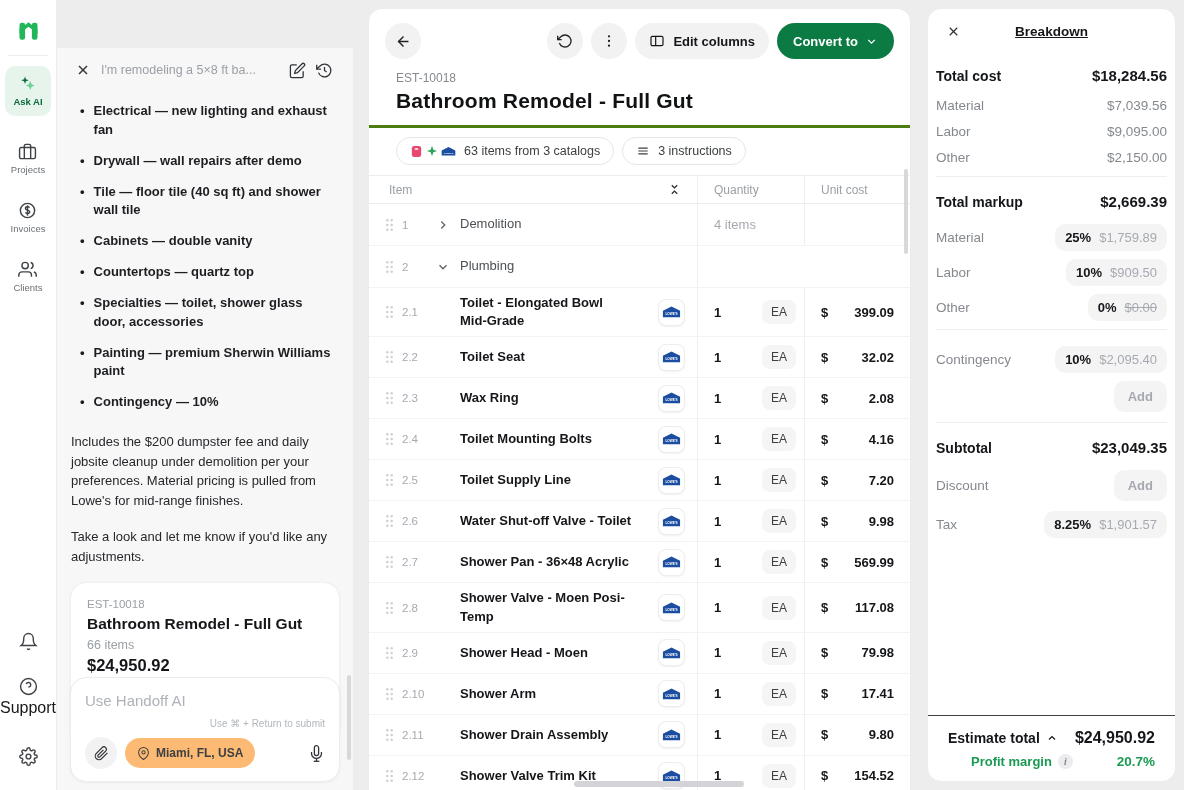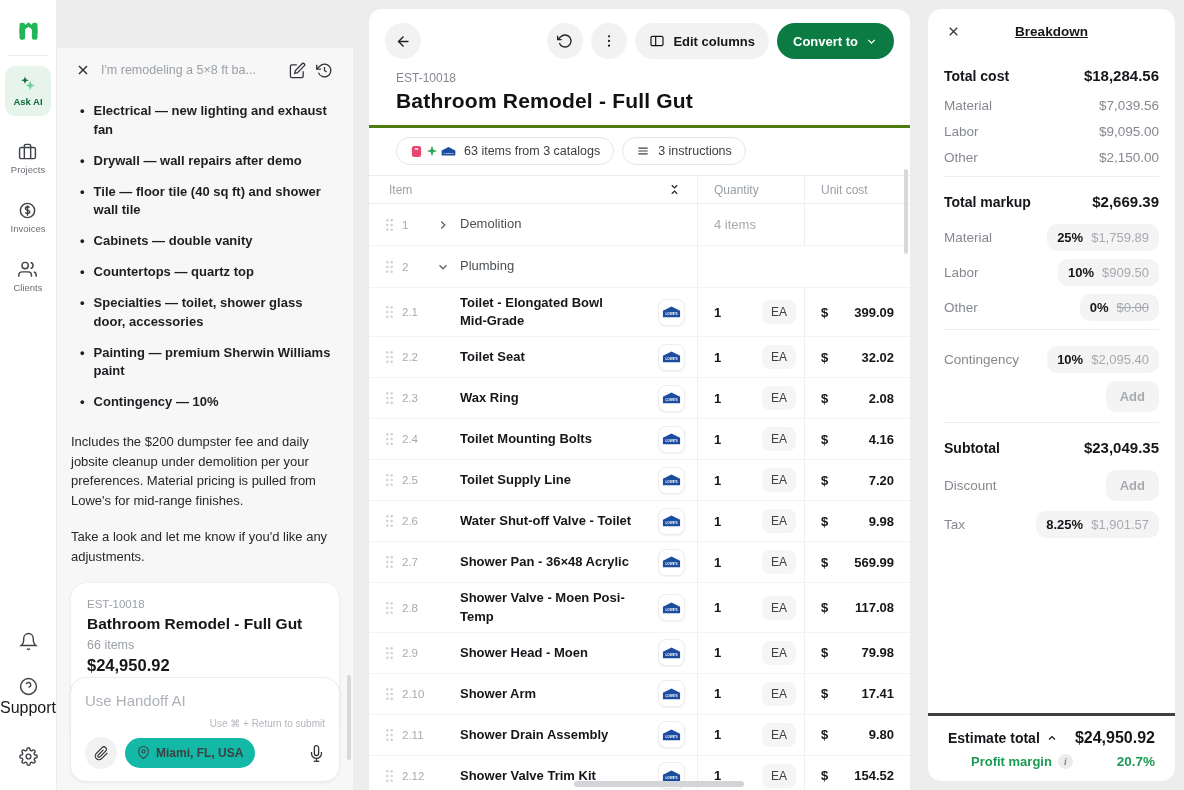--- a/index.html
+++ b/index.html
@@ -39,21 +39,21 @@
   .view-btn { width:100%; height:38px; border:none; border-radius:999px; background:#f2f2f3; font-family:inherit; font-size:13.5px; font-weight:bold; color:#141619; cursor:pointer; }
   .feedback { display:flex; align-items:center; margin:14px 16px 0 14px; }
   .feedback .txt { font-size:13px; color:#3c4043; flex:1; }
   .feedback .thumbs { display:flex; gap:16px; color:#3c4043; }
   .composer { position:absolute; left:13px; right:13px; bottom:8px; background:#fff; border:1px solid #ececee; border-radius:16px; padding:14px 14px 12px; box-shadow:0 1px 3px rgba(0,0,0,.05); }
   .composer input { width:100%; border:none; outline:none; font-family:inherit; font-size:15px; color:#1c1e21; background:transparent; }
   .composer input::placeholder { color:#aeb2b8; }
   .composer .hint { text-align:right; font-size:10px; color:#b3b7bc; margin:8px 0 8px; }
   .composer .row { display:flex; align-items:center; gap:8px; }
   .chip-circle { width:32px; height:32px; border-radius:50%; background:#f2f2f3; display:flex; align-items:center; justify-content:center; border:none; cursor:pointer; color:#26282b; }
-  .loc-pill { display:flex; align-items:flex-start; gap:6px; background:#14b8a6; border:none; border-radius:999px; padding:8px 12px; font-family:inherit; font-size:12px; font-weight:bold; color:#3c4043; cursor:pointer; }
+  .loc-pill { display:flex; align-items:flex-end; gap:6px; background:#fdba74; border:none; border-radius:999px; padding:8px 12px; font-family:inherit; font-size:12px; font-weight:bold; color:#3c4043; cursor:pointer; }
   .composer .mic { margin-left:auto; }
   .chat-scrollbar { position:absolute; right:2px; bottom:30px; width:4px; height:85px; border-radius:2px; background:#d8d8db; }
 
   
   .main-card { position:absolute; left:368px; top:8px; width:543px; bottom:0; background:#fff; border-radius:14px 14px 0 0; border:1px solid #ececee; border-bottom:none; overflow:hidden; z-index:1; }
   .main-head { padding:14px 16px 0; }
   .head-row { display:flex; align-items:center; }
   .circle-btn { width:36px; height:36px; border-radius:50%; background:#f2f2f3; border:none; display:flex; align-items:center; justify-content:center; cursor:pointer; color:#202327; }
   .head-right { margin-left:auto; display:flex; gap:8px; }
   .pill-btn { height:36px; display:flex; align-items:center; gap:8px; border:none; border-radius:999px; background:#f2f2f3; padding:0 14px; font-family:inherit; font-size:13px; font-weight:bold; color:#141619; cursor:pointer; }
@@ -86,37 +86,37 @@
   .cell-cost { display:flex; align-items:center; padding:6px 16px; }
   .cur { font-size:13px; font-weight:bold; color:#141619; }
   .cost-val { margin-left:auto; font-size:13px; font-weight:bold; color:#141619; }
   .v-scroll { position:absolute; right:2px; top:160px; width:4px; height:85px; border-radius:2px; background:#d8d8db; }
   .h-scroll { position:absolute; left:205px; bottom:3px; width:170px; height:6px; border-radius:3px; background:#d4d4d8; }
 
   
   .bd { position:absolute; left:927px; top:8px; width:249px; bottom:8px; background:#fff; border-radius:14px; border:1px solid #ececee; display:flex; flex-direction:column; overflow:hidden; }
   .bd-top { height:44px; display:flex; align-items:center; padding:0 18px; }
   .bd-title { position:absolute; left:0; right:0; text-align:center; font-size:13.5px; font-weight:bold; color:#141619; pointer-events:none;text-decoration:underline; }
-  .bd-body { padding:14px 16px 0; }
+  .bd-body { padding:14px 8px 0; }
   .bd-row { display:flex; align-items:center; justify-content:space-between; }
   .bd-row.bold { margin-bottom:14px; }
   .bd-row.bold .l { font-size:14px; font-weight:bold; color:#141619; }
   .bd-row.bold .v { font-size:15px; font-weight:bold; color:#141619; }
   .bd-row.sub { margin-bottom:11px; }
   .bd-row.sub .l { font-size:13.5px; color:#85898f; }
   .bd-row.sub .v { font-size:13.5px; color:#85898f; }
   .bd-div { height:1px; background:#efeff0; margin:8px 0 16px; }
   .pct-pill { display:flex; align-items:center; gap:8px; background:#f4f4f5; border-radius:10px; padding:6px 10px; }
   .pct-pill .p { font-size:13px; font-weight:bold; color:#141619; }
   .pct-pill .a { font-size:13px; color:#a6aab0; }
   .pct-pill .a.strike { text-decoration:line-through; }
   .bd-row.pillrow { margin-bottom:8px; }
   .add-btn { background:#f4f4f5; border:none; border-radius:10px; padding:8px 14px; font-family:inherit; font-size:13px; font-weight:bold; color:#a6aab0; cursor:pointer; }
   .add-right { display:flex; justify-content:flex-end; margin:6px 0 10px; }
-  .bd-foot { margin-top:auto; border-top:3px solid #404040; padding:13px 20px 12px; }
+  .bd-foot { margin-top:auto; border-top:1px solid #404040; padding:13px 20px 12px; }
   .foot-total { display:flex; align-items:center; justify-content:space-between; margin-bottom:7px; }
   .foot-total .l { display:flex; align-items:center; gap:6px; font-size:14px; font-weight:bold; color:#141619; }
   .foot-total .v { font-size:16px; font-weight:bold; color:#141619; }
   .foot-margin { display:flex; align-items:center; justify-content:space-between;padding-left:23px; }
   .foot-margin .l { display:flex; align-items:center; gap:6px; font-size:13px; font-weight:bold; color:#1a9b53; }
   .foot-margin .v { font-size:13.5px; font-weight:bold; color:#1a9b53; }
   .info-dot { width:15px; height:15px; border-radius:50%; background:#ececee; color:#85898f; font-size:10px; display:flex; align-items:center; justify-content:center; font-style:italic; font-family:"Liberation Serif",serif; }
 </style>
 </head>
 <body>

